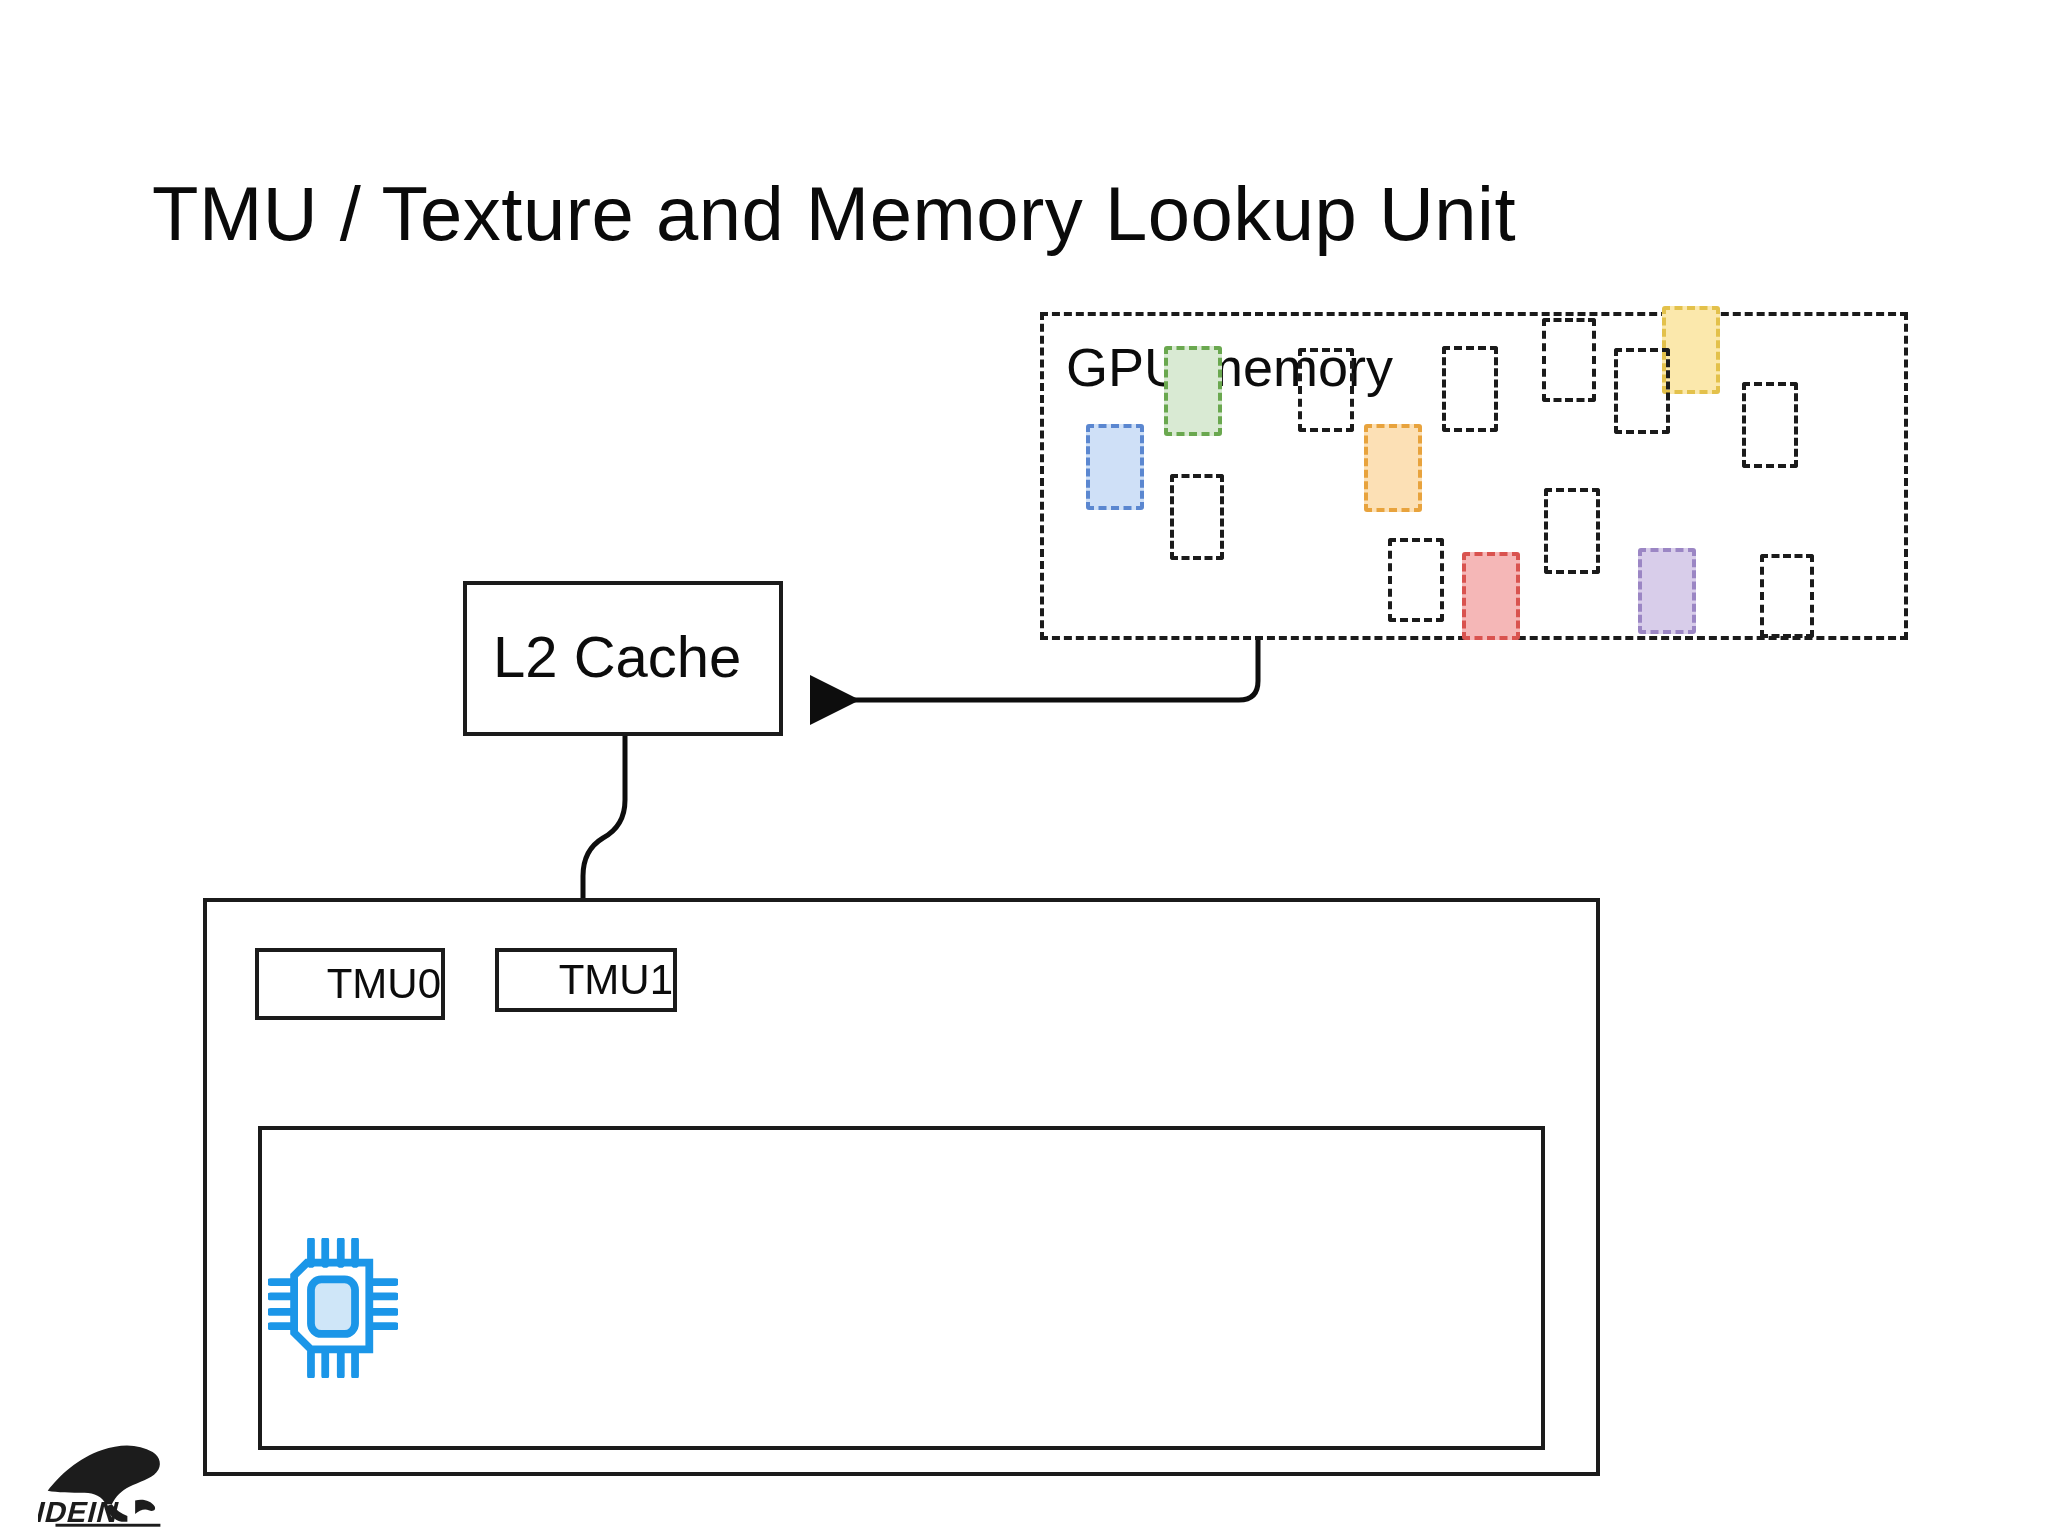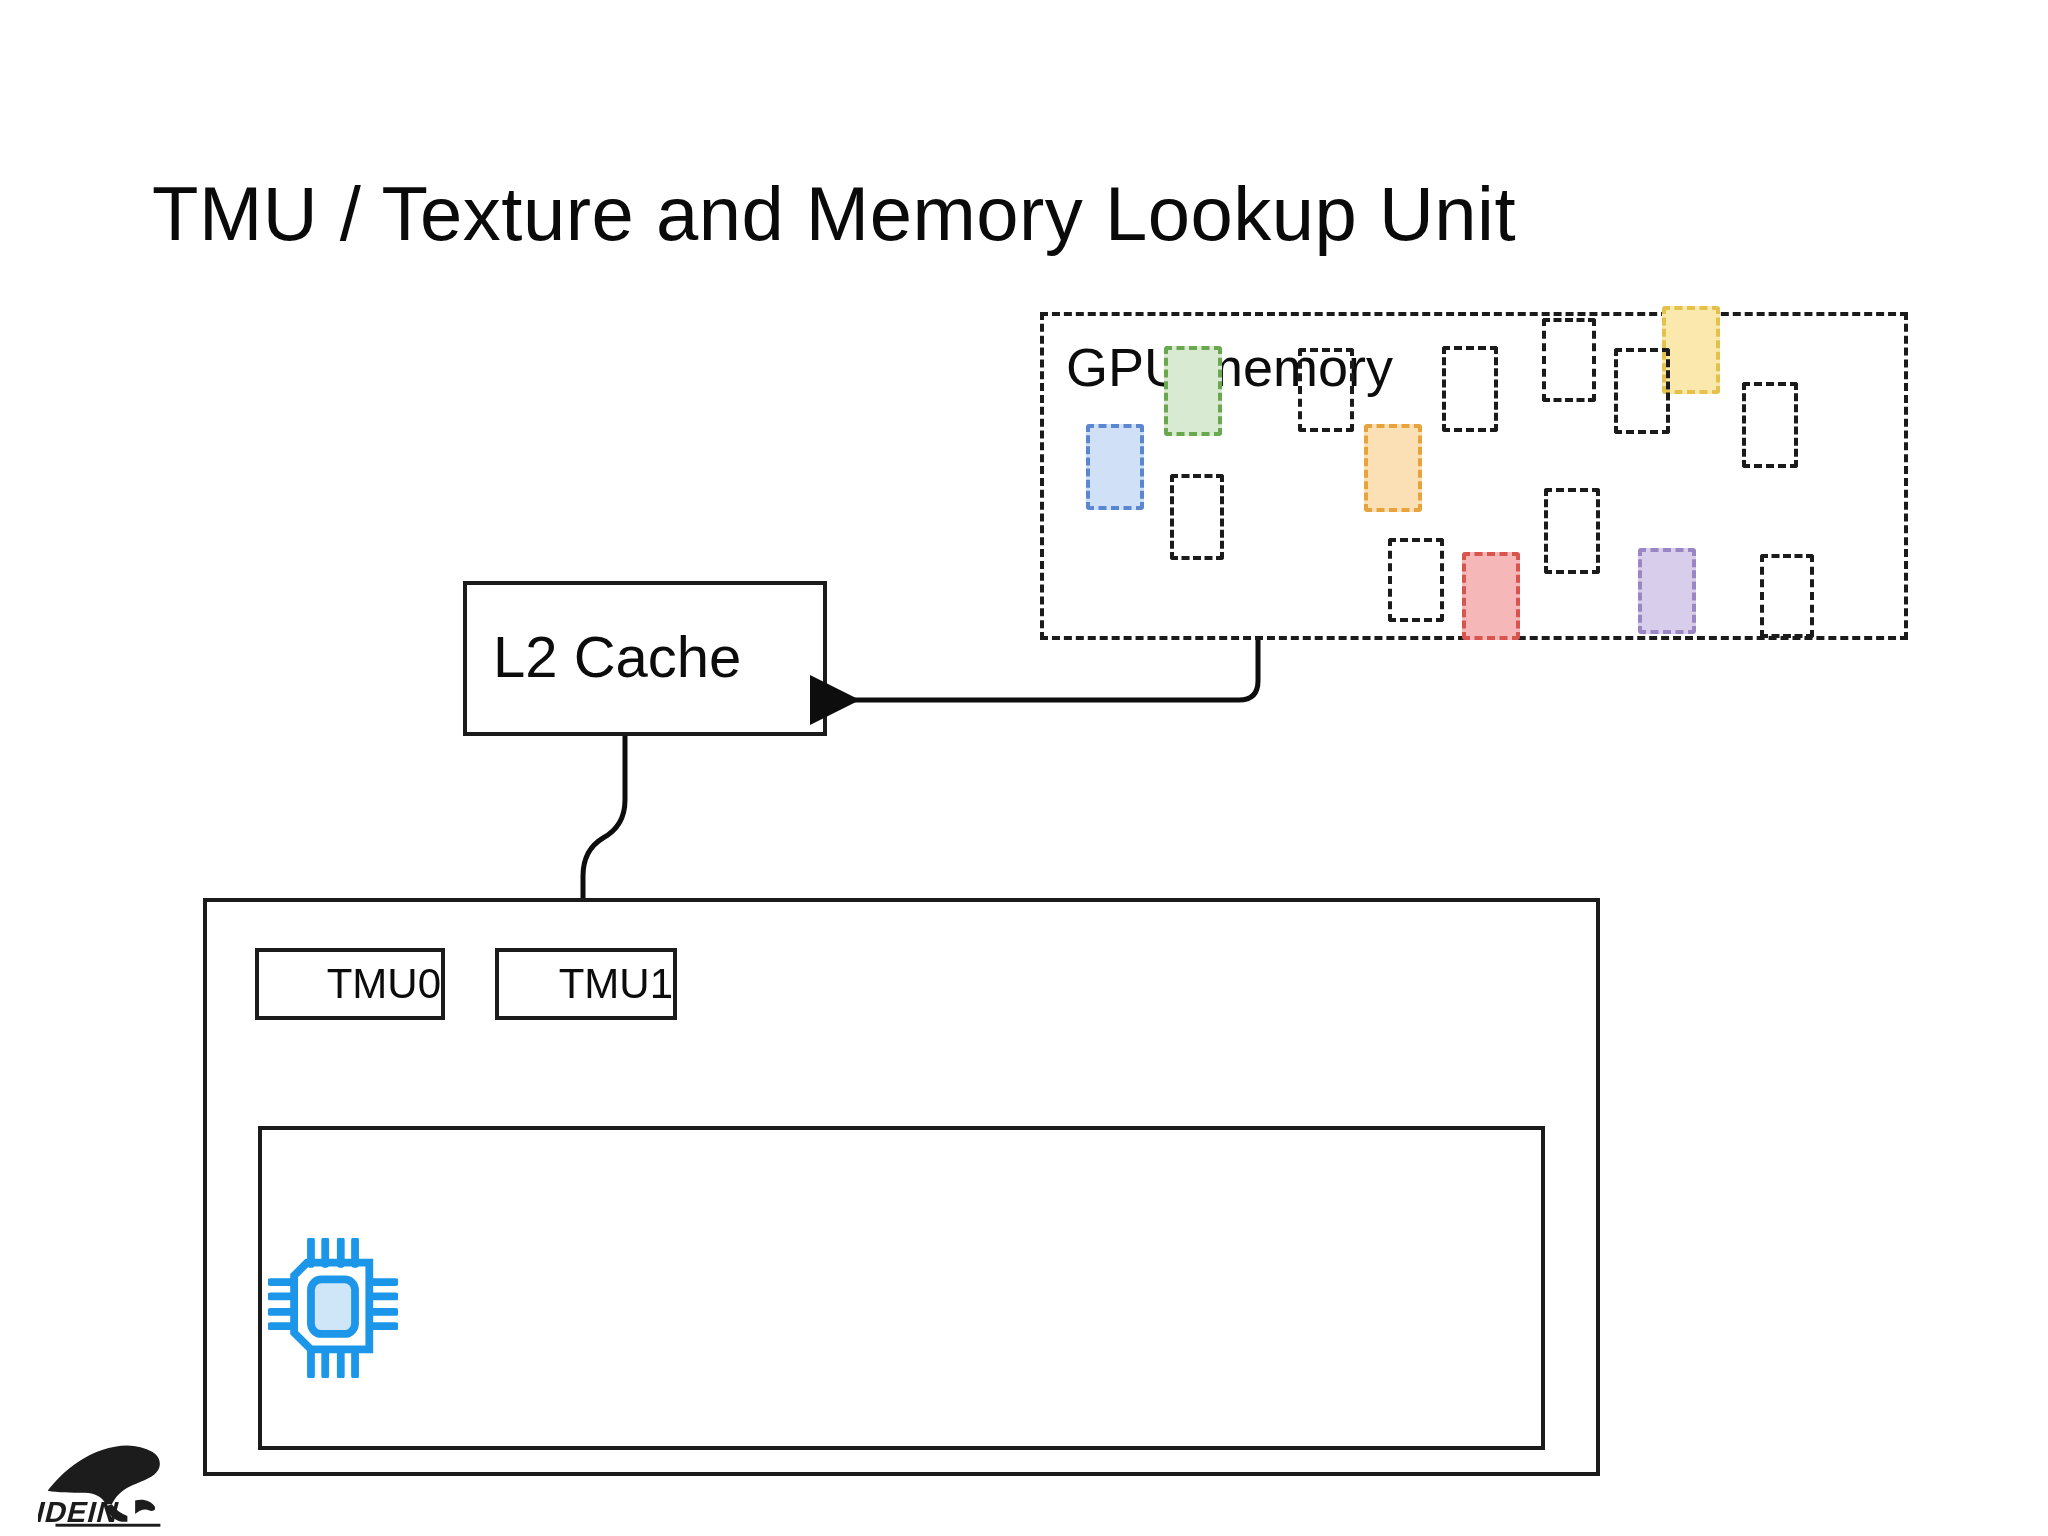--- a/index.html
+++ b/index.html
@@ -58,21 +58,21 @@
     box-sizing: border-box;
     border-radius: 3px;
     background: transparent;
   }
 
   
   #l2-cache-box {
     position: absolute;
     left: 463px;
     top: 581px;
-    width: 364px;
+    width: 320px;
     height: 155px;
     border: 4px solid #1b1b1b;
     box-sizing: border-box;
     background: #ffffff;
   }
   #l2-cache-label {
     position: absolute;
     left: 26px;
     top: 38px;
     font-size: 58px;
@@ -117,21 +117,21 @@
     border: 4px solid #1b1b1b;
     box-sizing: border-box;
     background: #ffffff;
     display: flex;
     align-items: center;
     justify-content: flex-end;
     font-size: 42px;
     color: #0c0c0c;
   }
   #tmu0-box { left: 255px; top: 948px; width: 190px; height: 72px; }
-  #tmu1-box { left: 495px; top: 948px; width: 182px; height: 72px; }
+  #tmu1-box { left: 495px; top: 948px; width: 182px; height: 64px; }
 
   
   #chip-icon {
     position: absolute;
     left: 268px;
     top: 1238px;
     width: 130px;
     height: 140px;
   }
 

